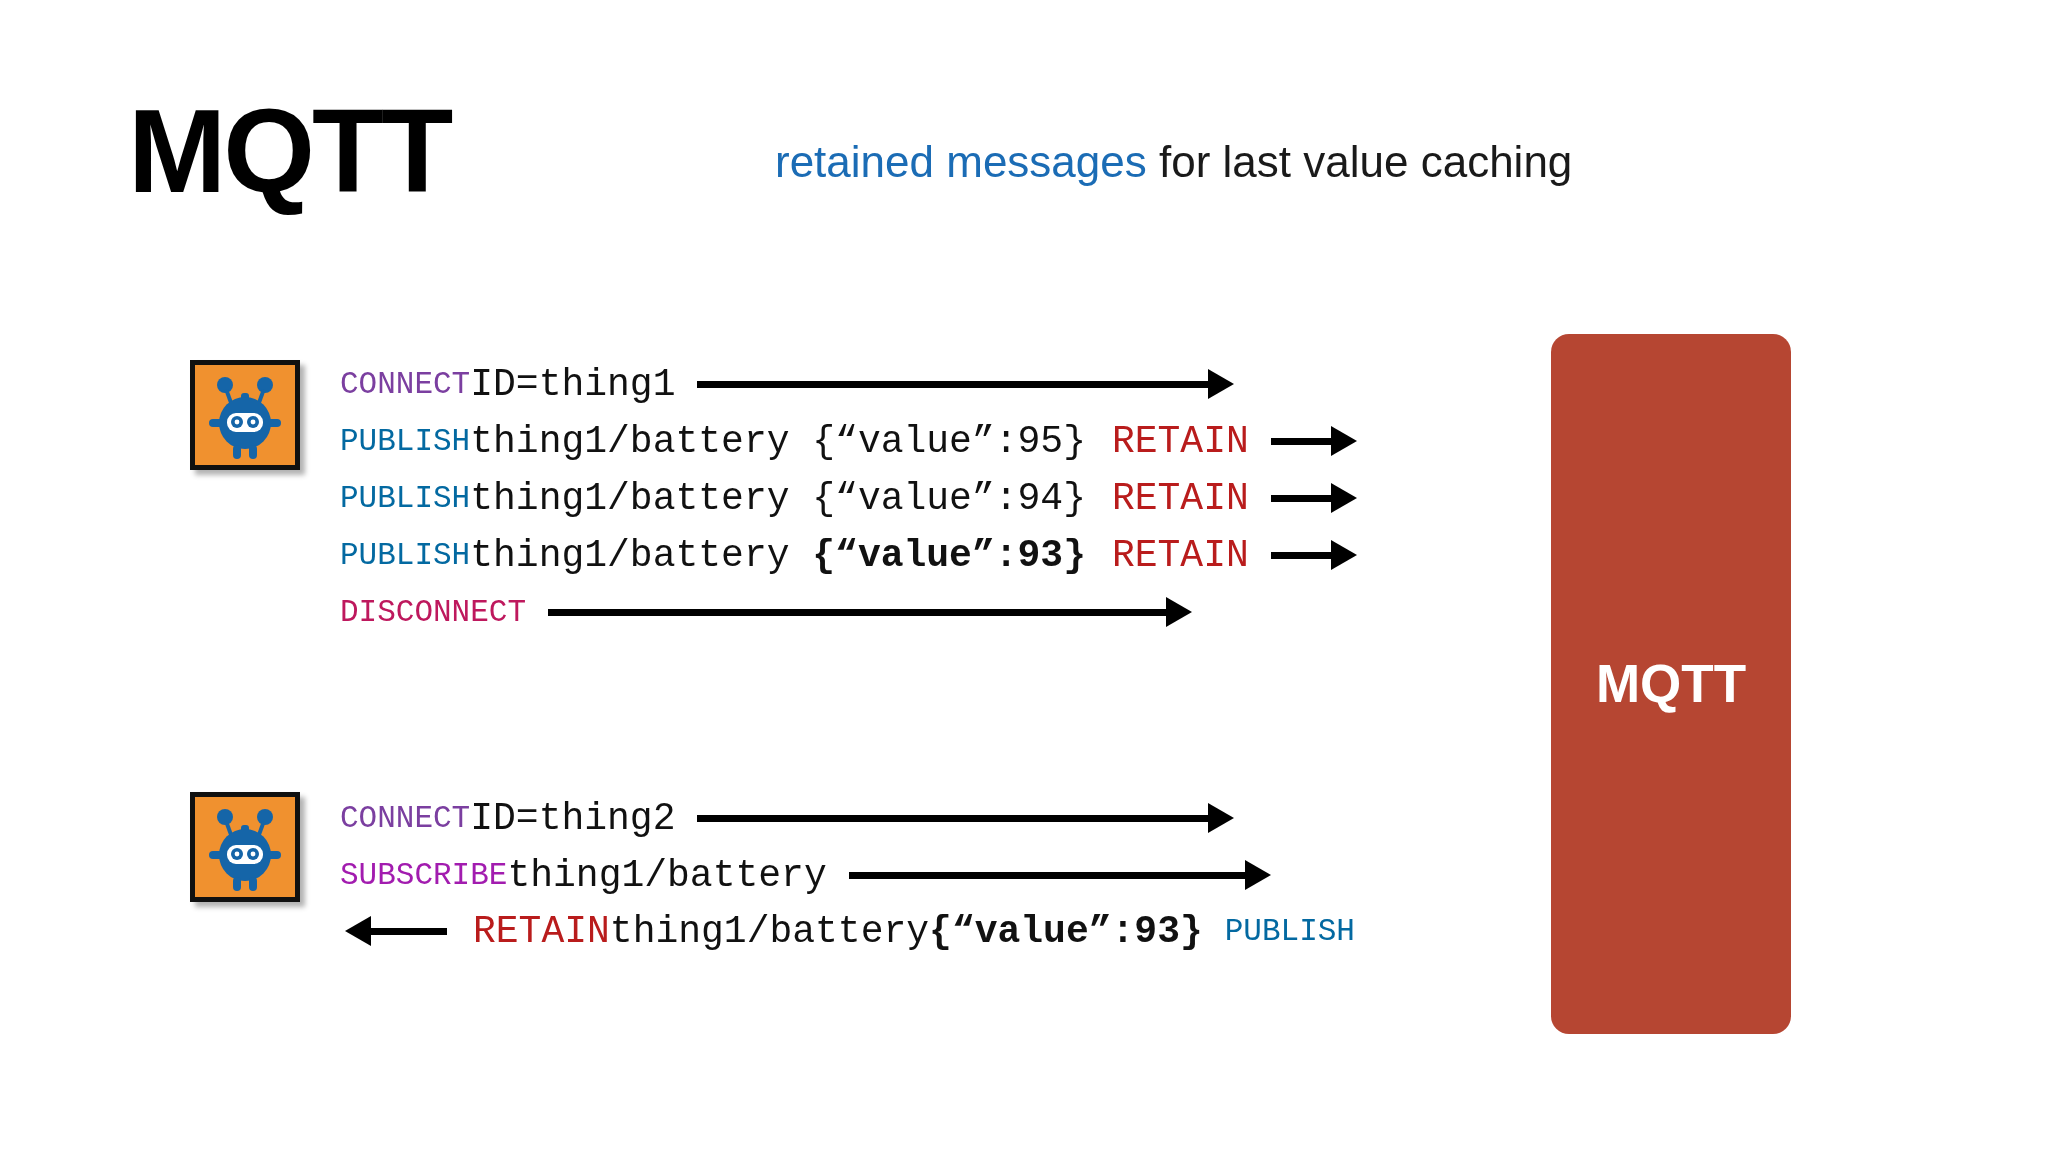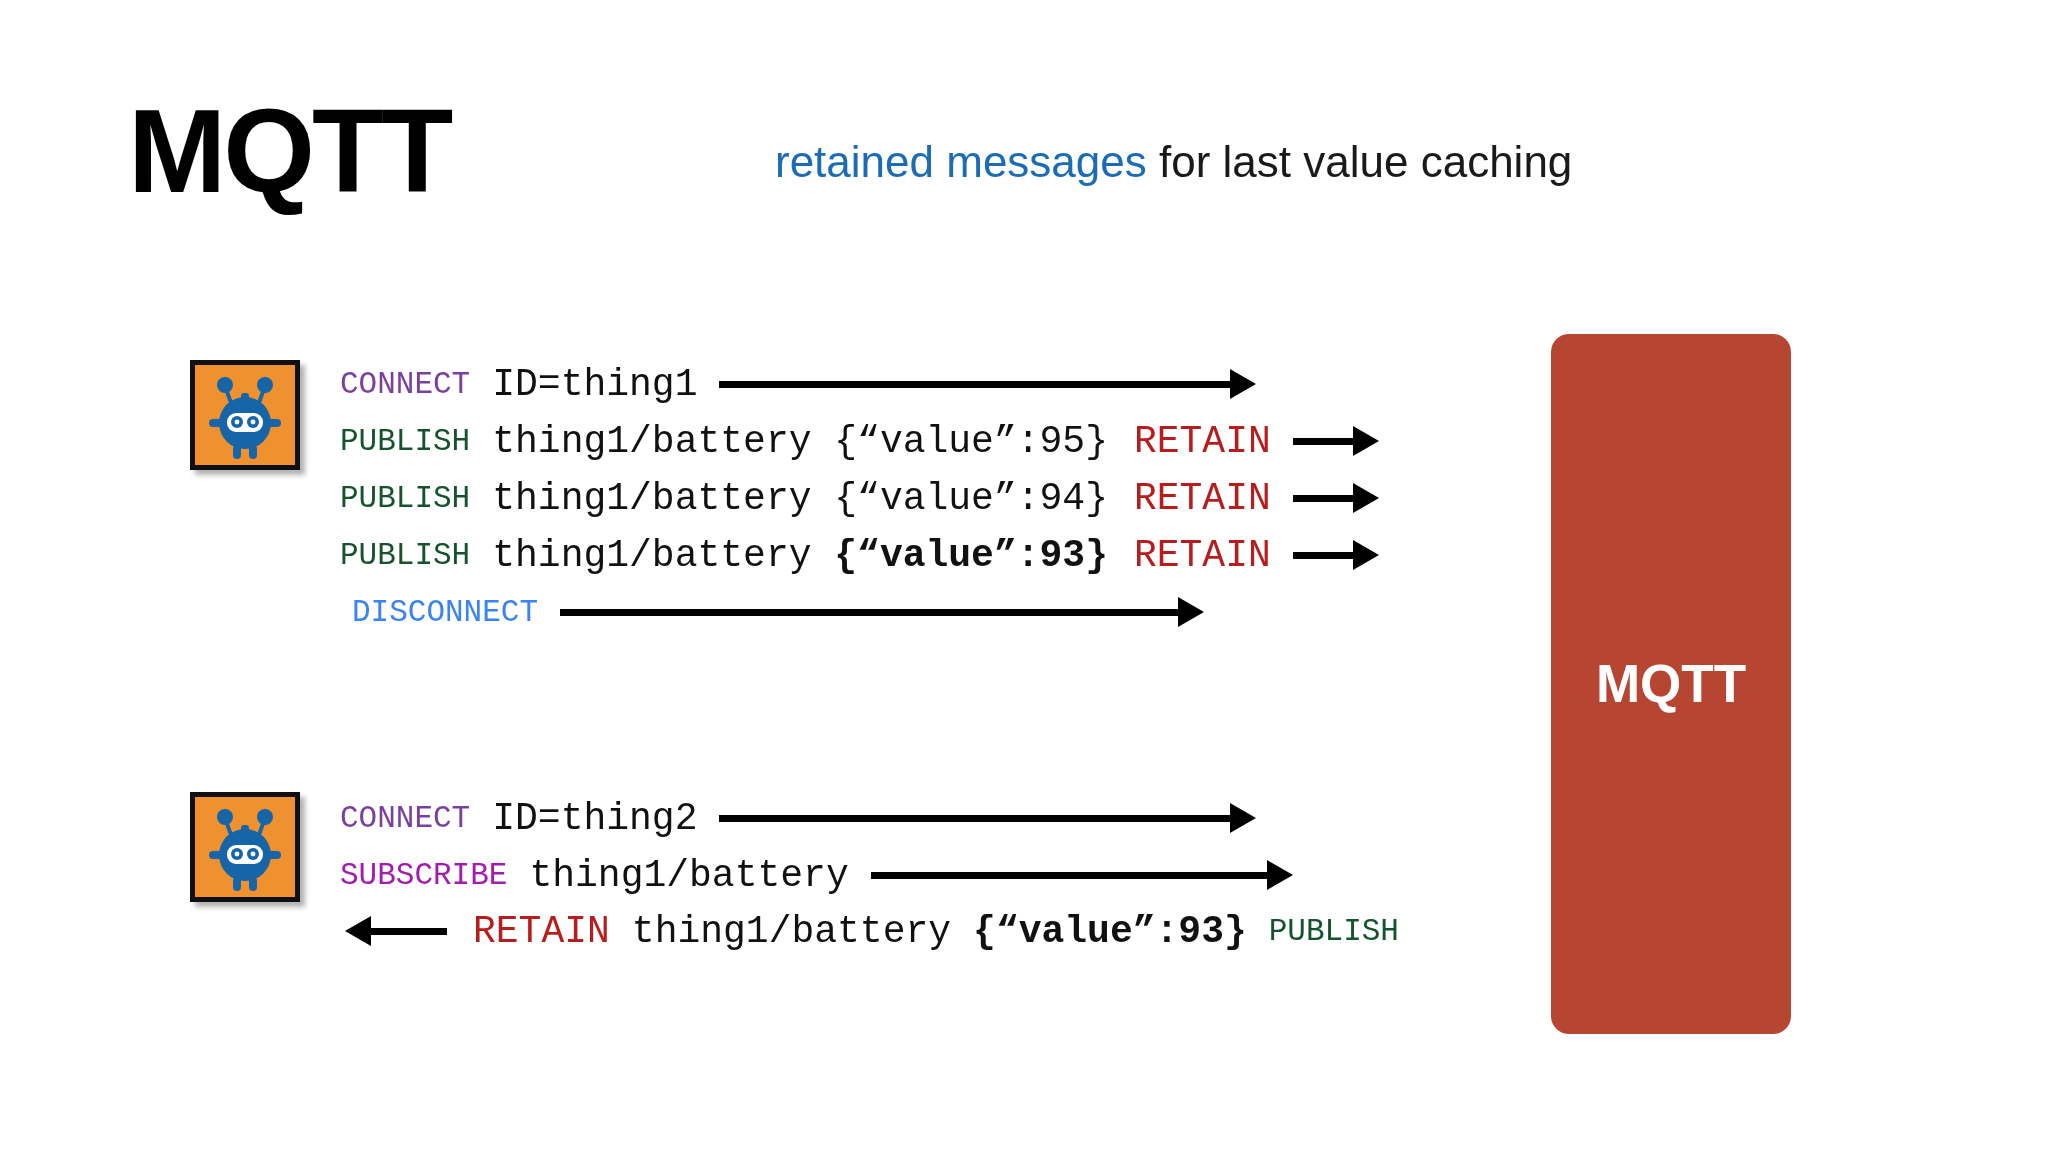--- a/index.html
+++ b/index.html
@@ -92,25 +92,25 @@
     font-family: "Liberation Mono", "DejaVu Sans Mono", monospace;
     font-size: 38px;
     color: #111111;
   }
   .verb {
     font-family: "Liberation Mono", "DejaVu Sans Mono", monospace;
     font-size: 31px;
     letter-spacing: 0px;
   }
   .verb.connect    { color: #7b3fa0; }
-  .verb.disconnect { color: #3b82f6; margin-left: 12px; }
-  .verb.publish    { color: #14532d; }
+  .verb.disconnect { color: #be185d; }
+  .verb.publish    { color: #0369a1; }
   .verb.subscribe  { color: #a21caf; }
 
-  .args { margin-left: 22px; color: #111111; }
+  .args { color: #111111; }
   .retain { margin-left: 26px; color: #b91c1c; }
   .payload-bold { font-weight: bold; }
 
   
   .arrow {
     display: flex;
     align-items: center;
     margin-left: 22px;
   }
   .arrow .shaft {

